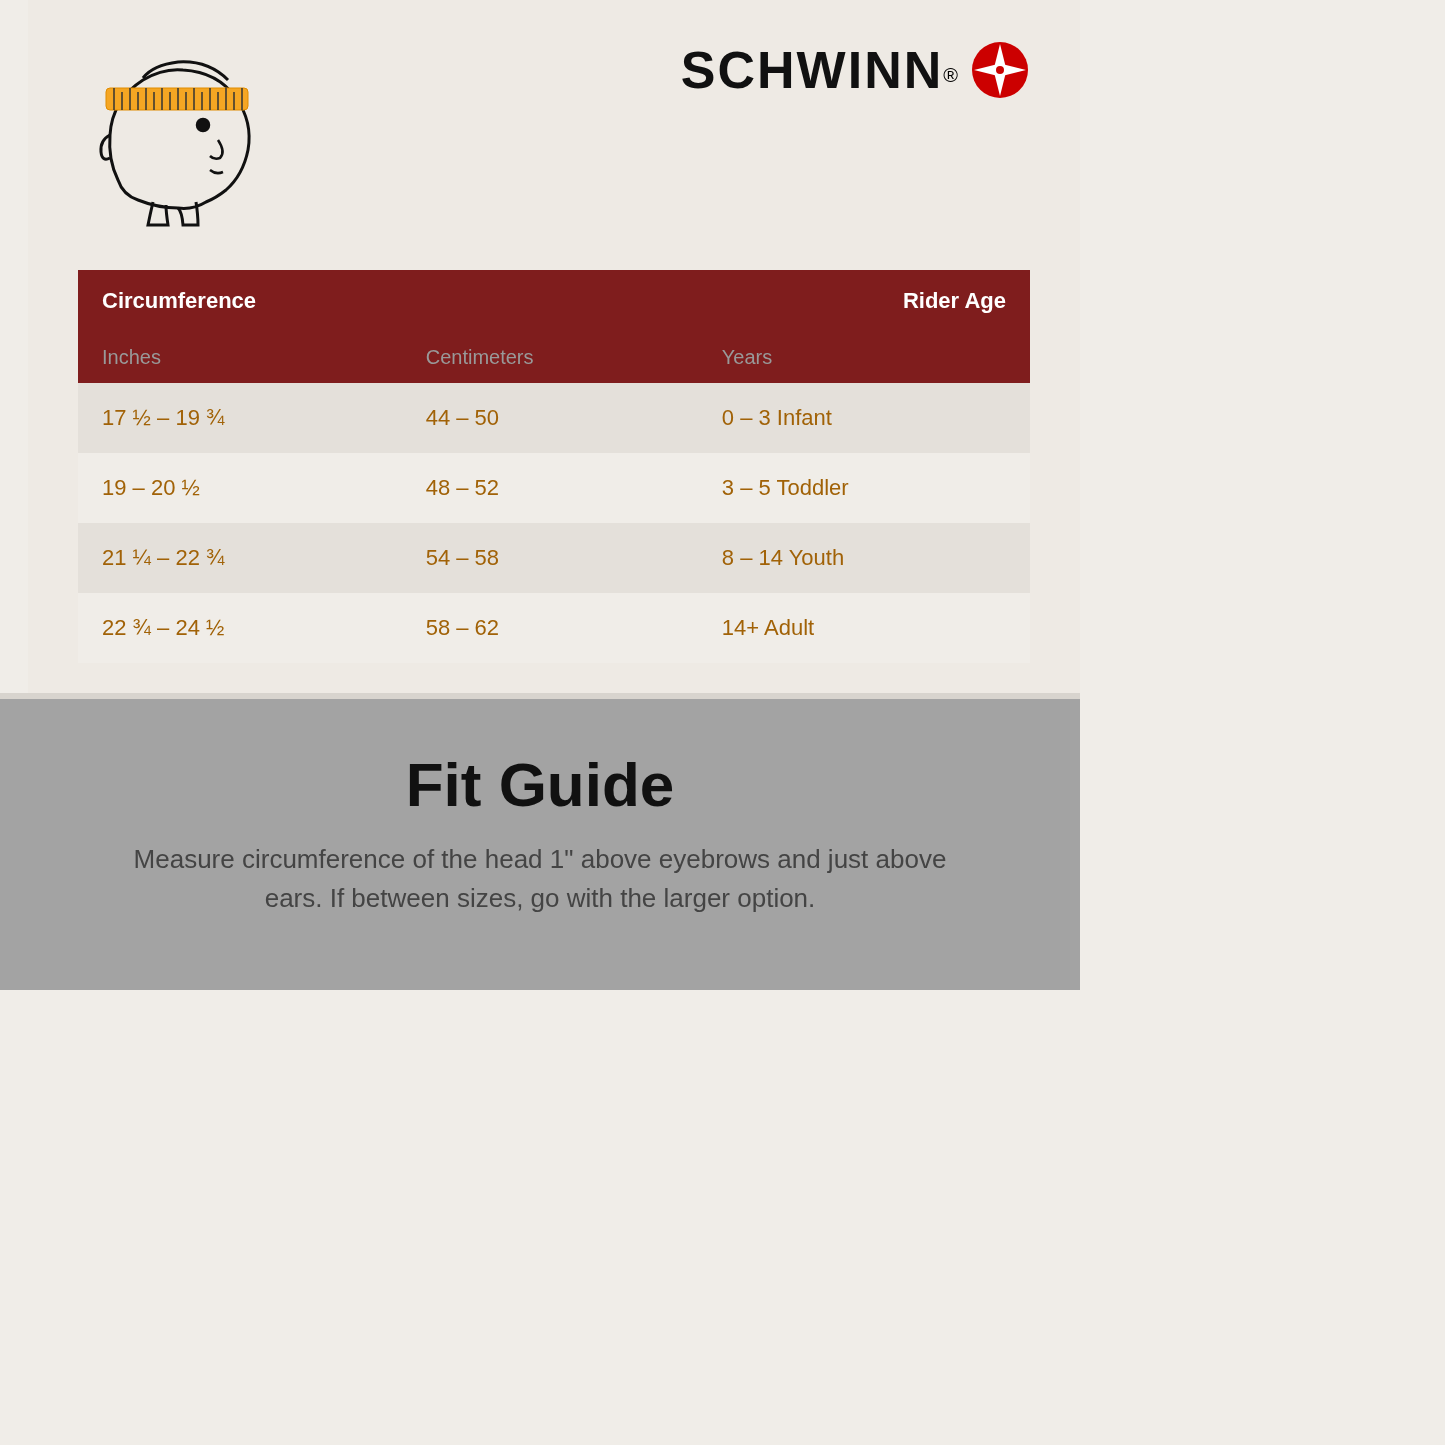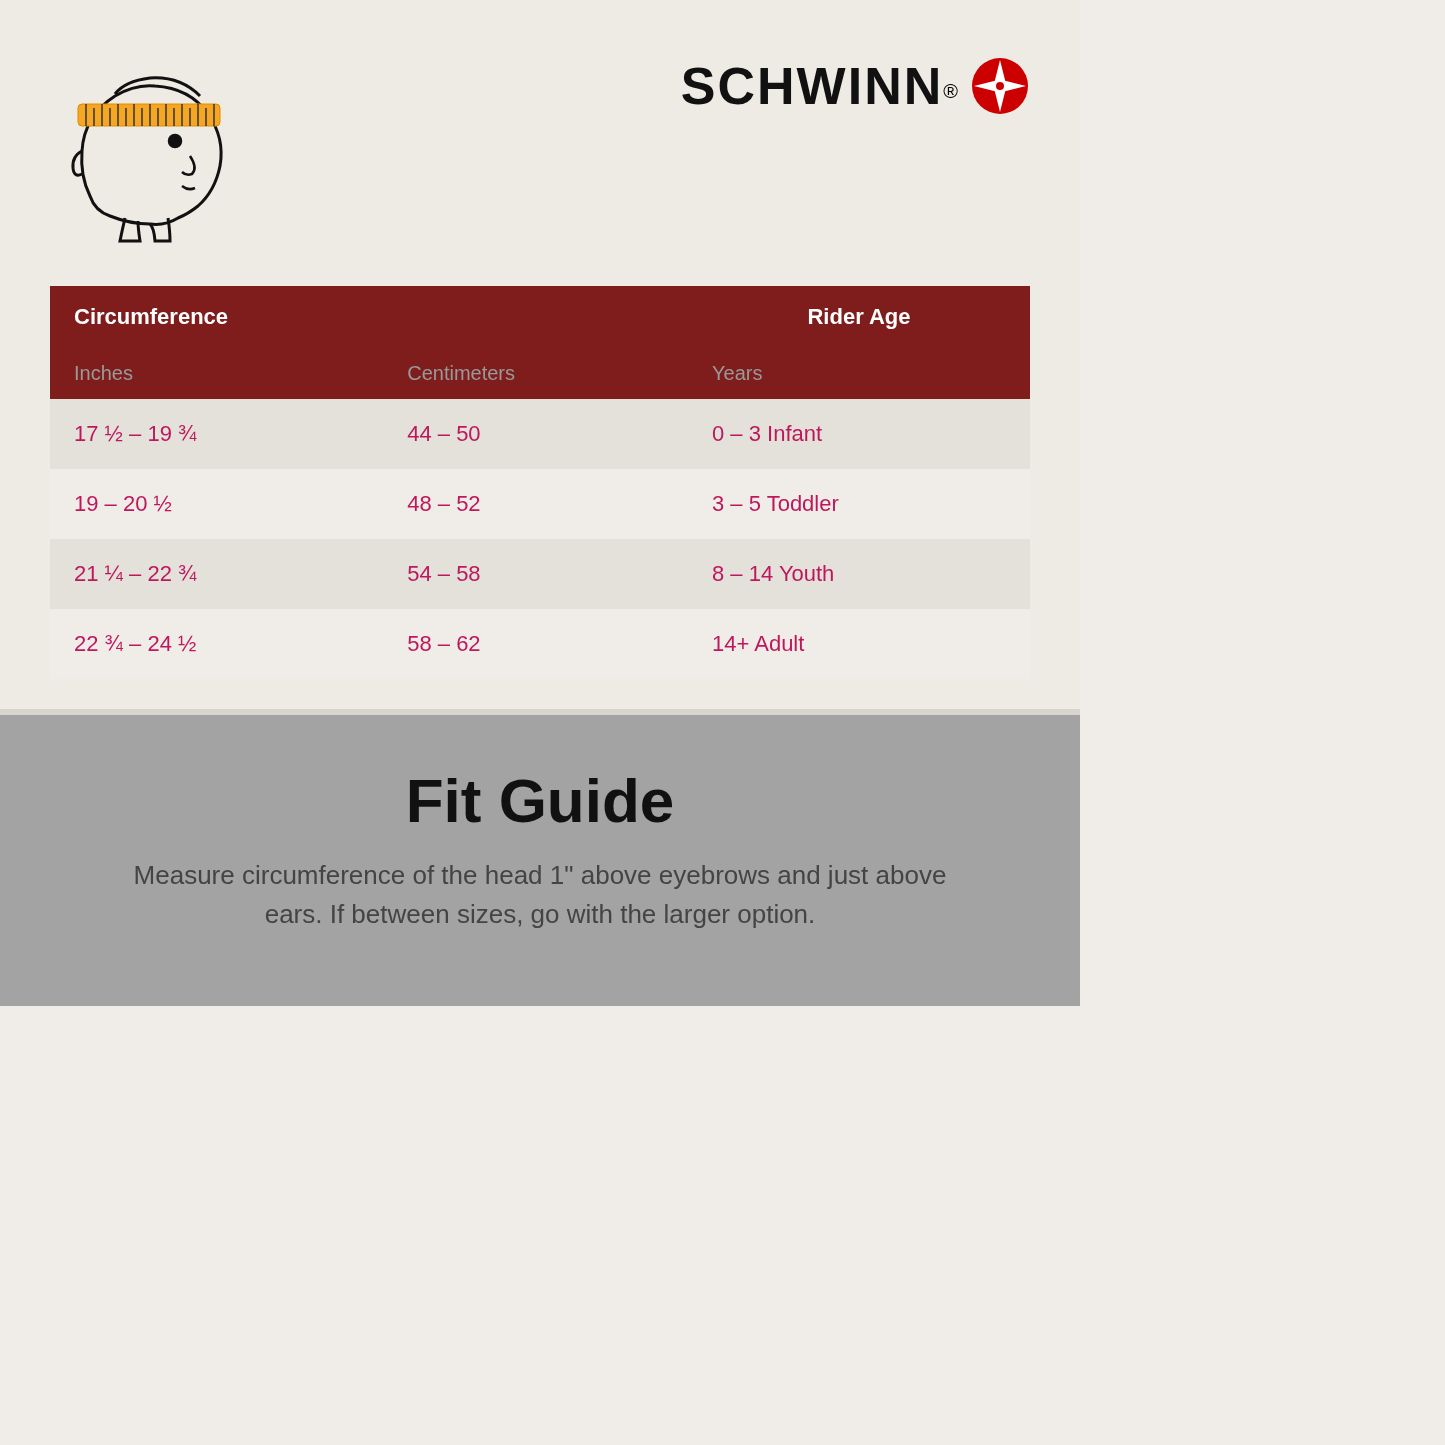--- a/index.html
+++ b/index.html
@@ -6,22 +6,23 @@
 
     body {
       width: 1080px;
       min-height: 1080px;
       font-family: 'Arial', 'Helvetica Neue', sans-serif;
       background: #f0ede8;
     }
 
     .top-section {
       background: #eeeae4;
-      padding: 56px 50px 30px 50px;
+      padding: 40px 50px 30px 50px;
       position: relative;
+      margin-left: 28px;
     }
 
     .header-row {
       display: flex;
       justify-content: space-between;
       align-items: flex-start;
       margin-bottom: 30px;
     }
 
     .head-illustration {
@@ -66,21 +67,21 @@
     }
 
     .size-table thead th {
       padding: 18px 24px;
       text-align: left;
       font-size: 22px;
       font-weight: 700;
     }
 
     .size-table thead th.right-align {
-      text-align: center;
+      text-align: right;
     }
 
     .size-table .subheader-row td {
       background: #7f1d1d;
       color: #999;
       padding: 14px 24px;
       font-size: 20px;
       font-weight: 400;
     }
 
@@ -88,21 +89,21 @@
       background: #e4e0da;
     }
 
     .size-table tbody tr:nth-child(odd) {
       background: #f0ede8;
     }
 
     .size-table tbody td {
       padding: 22px 24px;
       font-size: 22px;
-      color: #be185d;
+      color: #a16207;
       font-weight: 400;
     }
 
     
     .bottom-section {
       background: #a3a3a3;
       padding: 50px 60px 60px 60px;
       text-align: center;
     }
 

